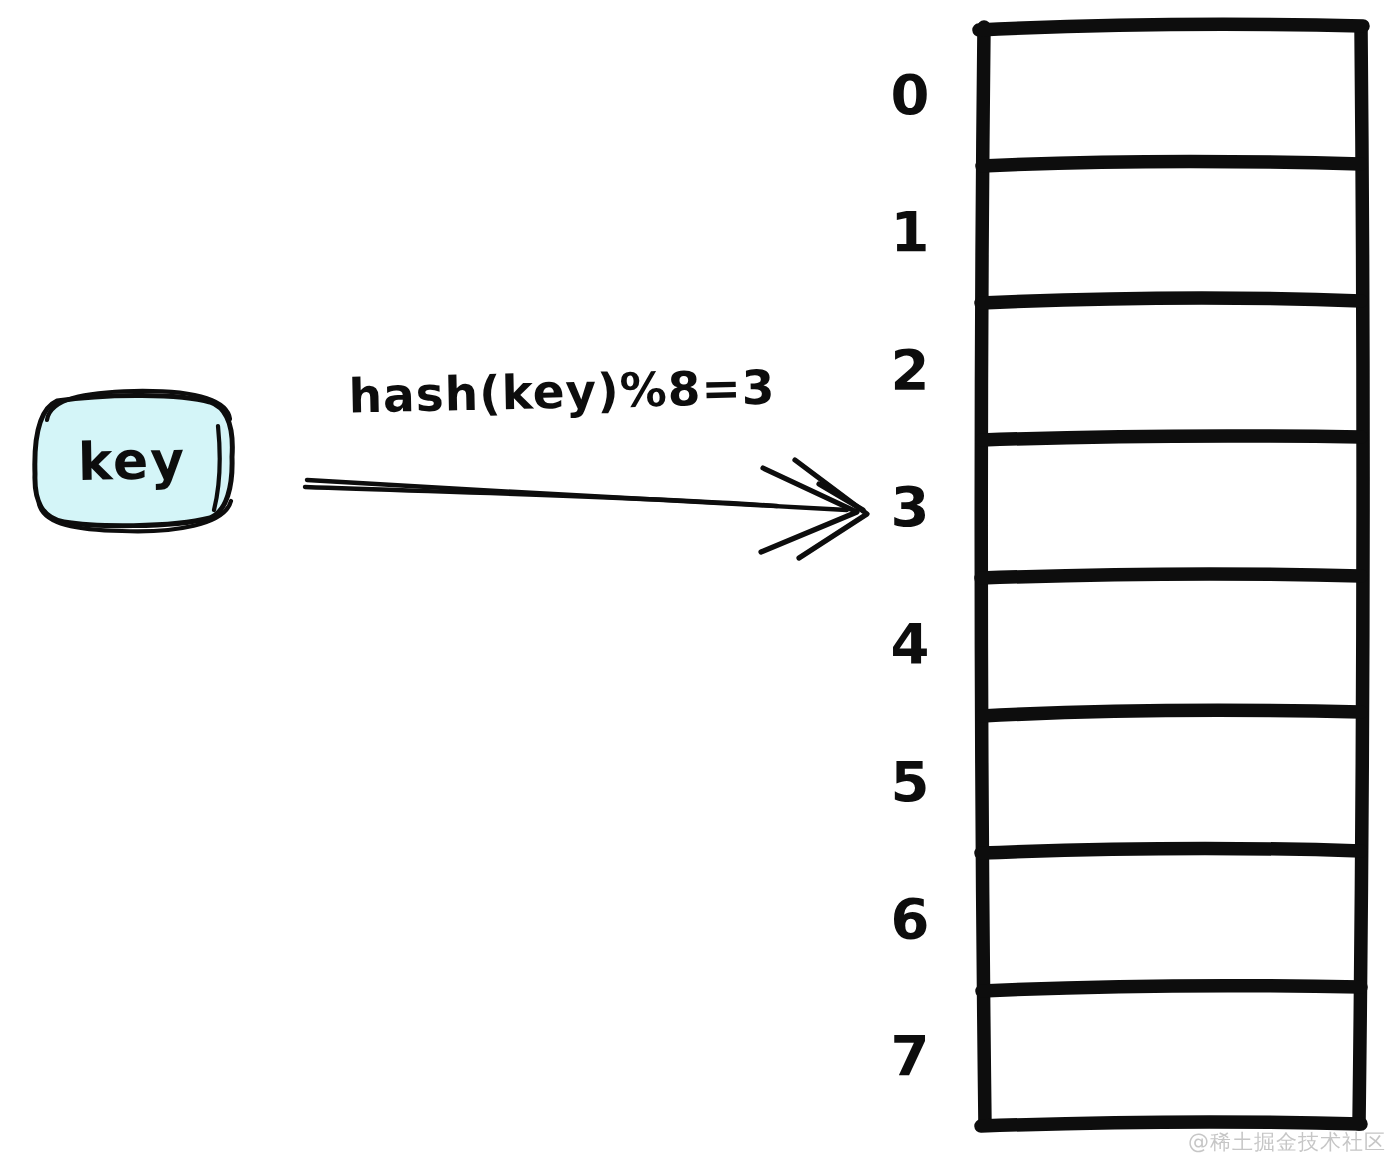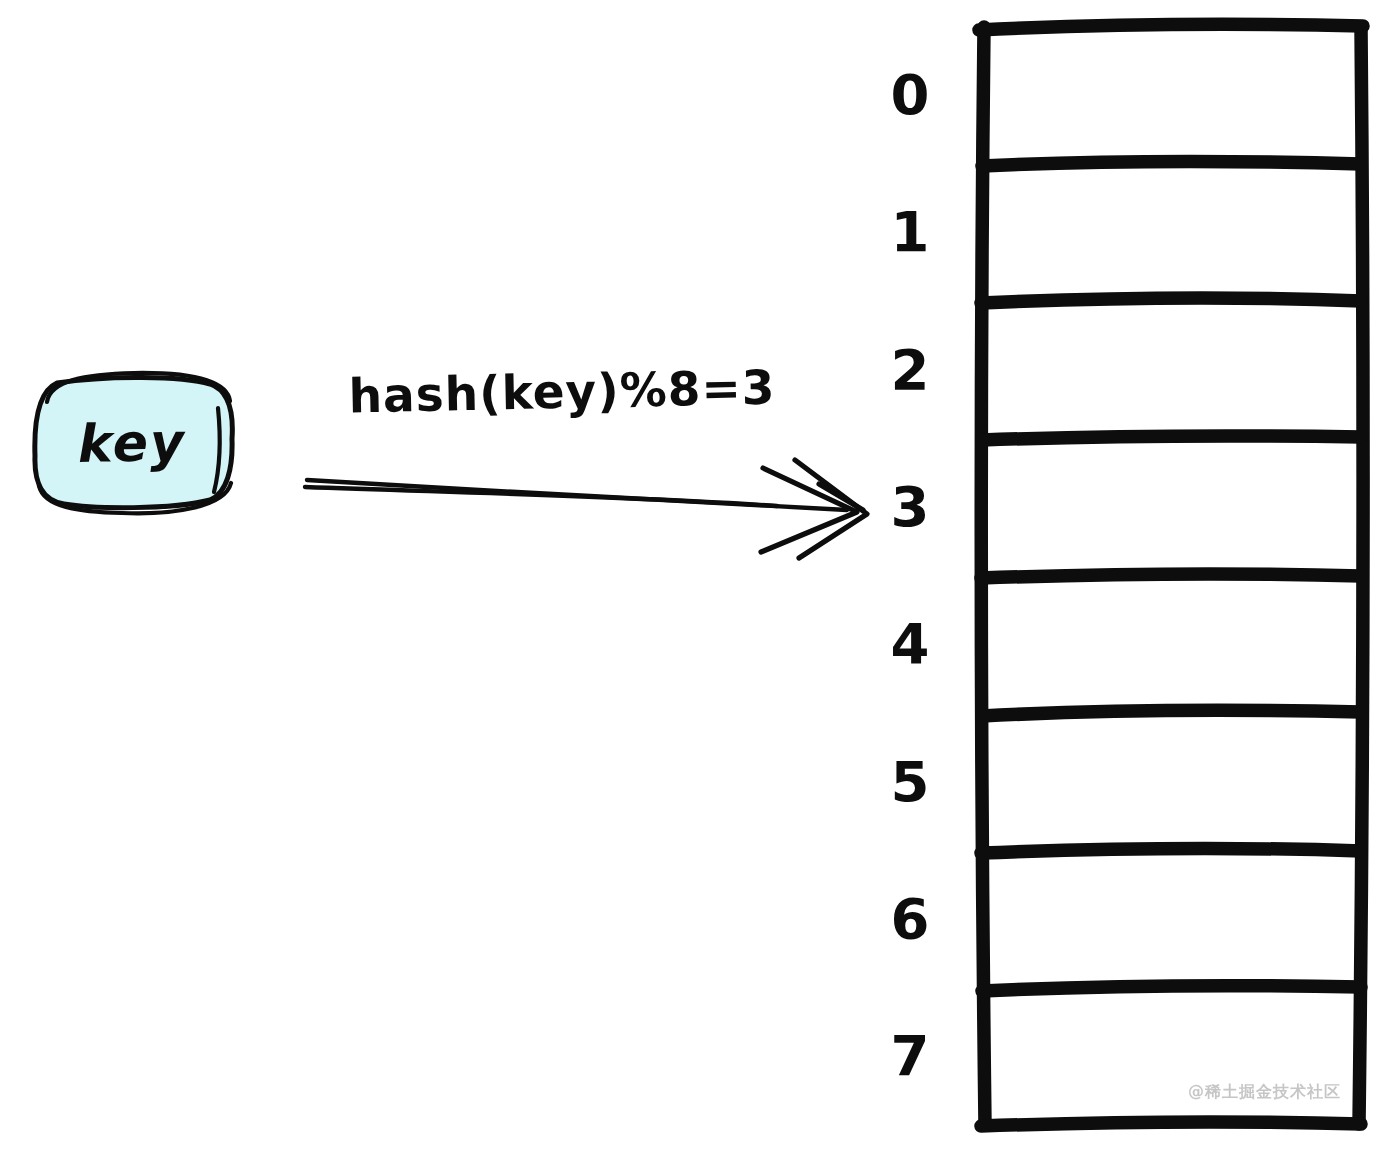--- a/index.html
+++ b/index.html
@@ -13,21 +13,21 @@
   body{font-family:"DejaVu Sans","Liberation Sans",sans-serif;color:var(--ink);}
   .canvas{
     position:relative;
     width:1385px;height:1155px;
     background:var(--paper);
     overflow:hidden;
   }
 
   
   .key-box{
-    position:absolute;left:22px;top:368px;width:220px;height:150px;font-style:italic;
+    position:absolute;left:22px;top:386px;width:220px;height:150px;
   }
   .key-box svg{position:absolute;inset:0;width:100%;height:100%;}
   .key-box .key-label{
     position:absolute;inset:0;
     display:flex;align-items:center;justify-content:center;
     font-size:52px;font-weight:600;letter-spacing:2px;
     transform:rotate(-1deg);
     color:var(--ink);
   }
   .key-fill{fill:var(--key-fill);stroke:none;}
@@ -56,27 +56,26 @@
   .grid-line{fill:none;stroke:var(--ink);stroke-width:13.5px;stroke-linecap:round;}
   .idx{
     position:absolute;left:-80px;width:70px;height:80px;
     line-height:80px;text-align:center;
     font-size:56px;font-weight:600;
     color:var(--ink);
   }
 
   
   .watermark{
-    position:absolute;left:1188px;top:1082px;
-    font-size:16px;letter-spacing:1px;
+    position:absolute;left:1188px;top:1128px;
+    font-size:21px;letter-spacing:1px;
     color:var(--watermark);
     opacity:.85;
     z-index:5;
     white-space:nowrap;
-    font-weight:bold;
   }
 </style>
 </head>
 <body>
 
 <div class="canvas">
 
   <div class="key-box">
     <svg viewBox="0 0 220 150" aria-hidden="true">
       <path class="key-fill" d="M33,16 C85,8 162,9 190,17 C208,23 213,42 211,72 C212,101 206,126 189,133 C150,143 72,142 43,137 C21,133 12,116 13,89 C12,60 15,25 33,16 Z"></path>

